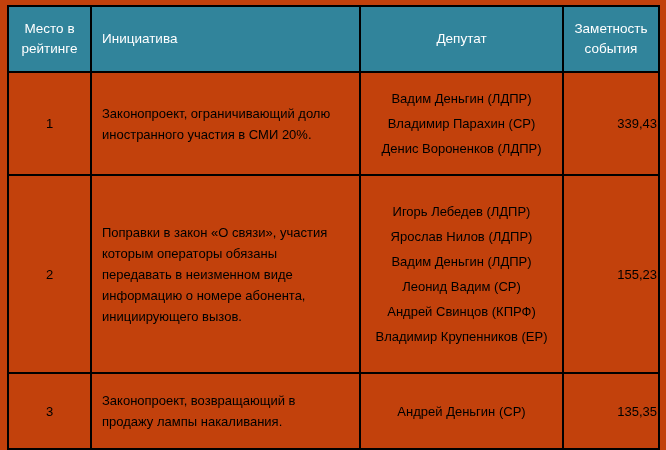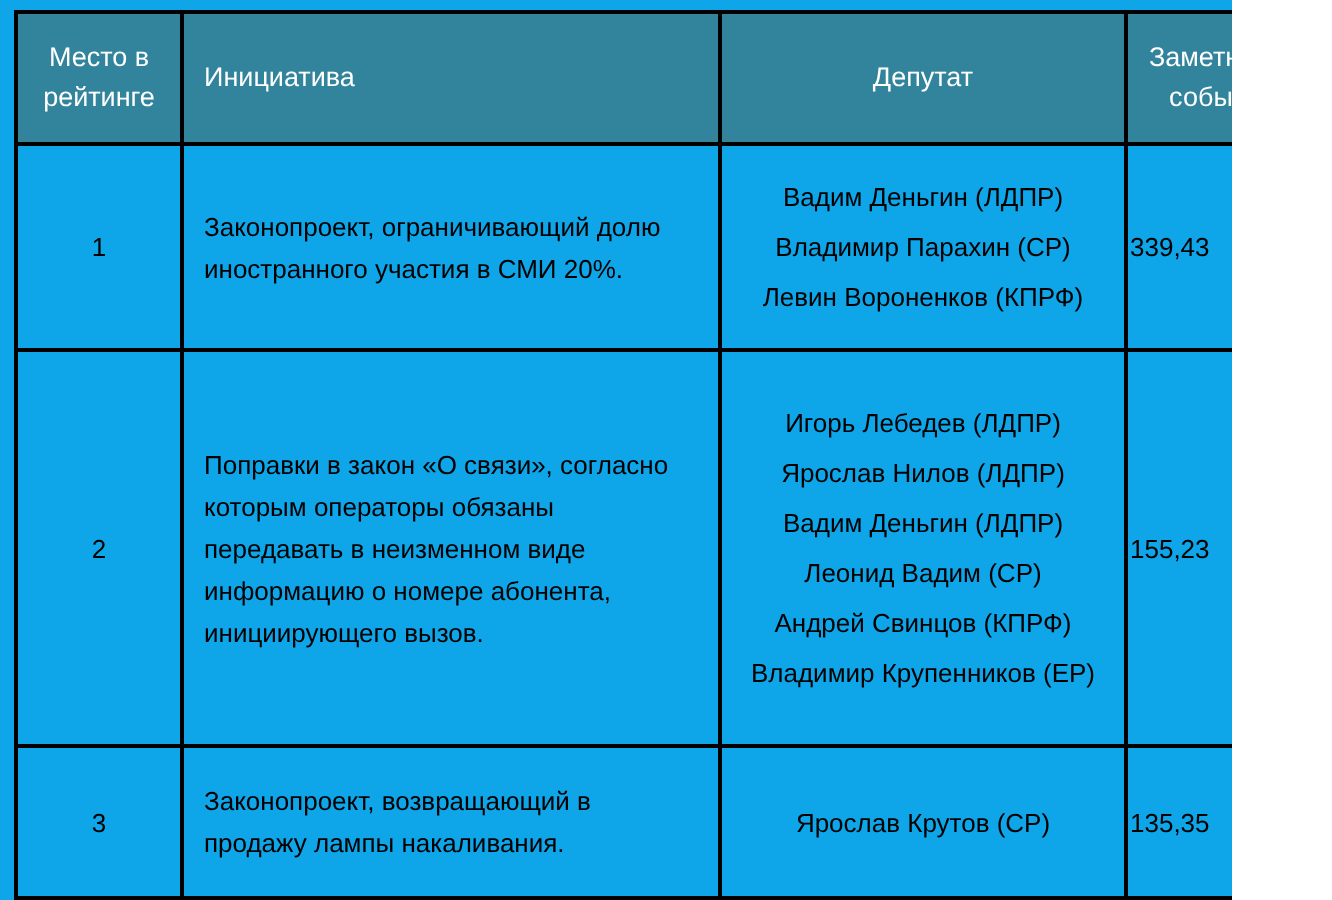--- a/index.html
+++ b/index.html
@@ -3,24 +3,24 @@
 <meta charset="utf-8">
 <style>
   html, body {
     margin: 0;
     padding: 0;
     background: #ffffff;
     font-family: "Liberation Sans", "DejaVu Sans", sans-serif;
   }
   .page {
     position: relative;
-    width: 616px;
+    width: 666px;
     height: 450px;
     overflow: hidden;
-    background: #0ea5e9;
+    background: #c2410c;
   }
   table.rating {
     position: absolute;
     left: 7px;
     top: 5px;
     width: 651px;
     border-collapse: collapse;
     table-layout: fixed;
   }
   table.rating col.c-place { width: 83px; }
@@ -43,21 +43,21 @@
     line-height: 20px;
     text-align: center;
     padding: 2px 8px;
   }
   tr.hdr th.th-init { text-align: left; padding-left: 10px; }
 
   td.place { text-align: center; }
   td.init  { text-align: left; padding: 16px 10px; line-height: 21px; }
   td.deps  { text-align: center; padding: 4px 6px; }
   td.deps p { margin: 8px 0; line-height: 17px; }
-  td.score { text-align: left; }
+  td.score { text-align: right; }
 
   tr.r1 { height: 103px; }
   tr.r2 { height: 198px; }
   tr.r3 { height: 66px; }
   tr.r4 { height: 40px; }
 </style>
 </head>
 <body>
 
 <div class="page">
@@ -76,42 +76,42 @@
         <th>Заметность события</th>
       </tr>
     </thead>
     <tbody>
       <tr class="r1">
         <td class="place">1</td>
         <td class="init">Законопроект, ограничивающий долю иностранного участия в СМИ 20%.</td>
         <td class="deps">
           <p>Вадим Деньгин (ЛДПР)</p>
           <p>Владимир Парахин (СР)</p>
-          <p>Левин Вороненков (КПРФ)</p>
+          <p>Денис Вороненков (ЛДПР)</p>
         </td>
         <td class="score">339,43</td>
       </tr>
       <tr class="r2">
         <td class="place">2</td>
-        <td class="init">Поправки в закон «О связи», согласно которым операторы обязаны передавать в неизменном виде информацию о номере абонента, инициирующего вызов.</td>
+        <td class="init">Поправки в закон «О связи», участия которым операторы обязаны передавать в неизменном виде информацию о номере абонента, инициирующего вызов.</td>
         <td class="deps">
           <p>Игорь Лебедев (ЛДПР)</p>
           <p>Ярослав Нилов (ЛДПР)</p>
           <p>Вадим Деньгин (ЛДПР)</p>
           <p>Леонид Вадим (СР)</p>
           <p>Андрей Свинцов (КПРФ)</p>
           <p>Владимир Крупенников (ЕР)</p>
         </td>
         <td class="score">155,23</td>
       </tr>
       <tr class="r3">
         <td class="place">3</td>
         <td class="init">Законопроект, возвращающий в продажу лампы накаливания.</td>
         <td class="deps">
-          <p>Ярослав Крутов (СР)</p>
+          <p>Андрей Деньгин (СР)</p>
         </td>
         <td class="score">135,35</td>
       </tr>
       <tr class="r4">
         <td class="place"></td>
         <td class="init"></td>
         <td class="deps"></td>
         <td class="score"></td>
       </tr>
     </tbody>

